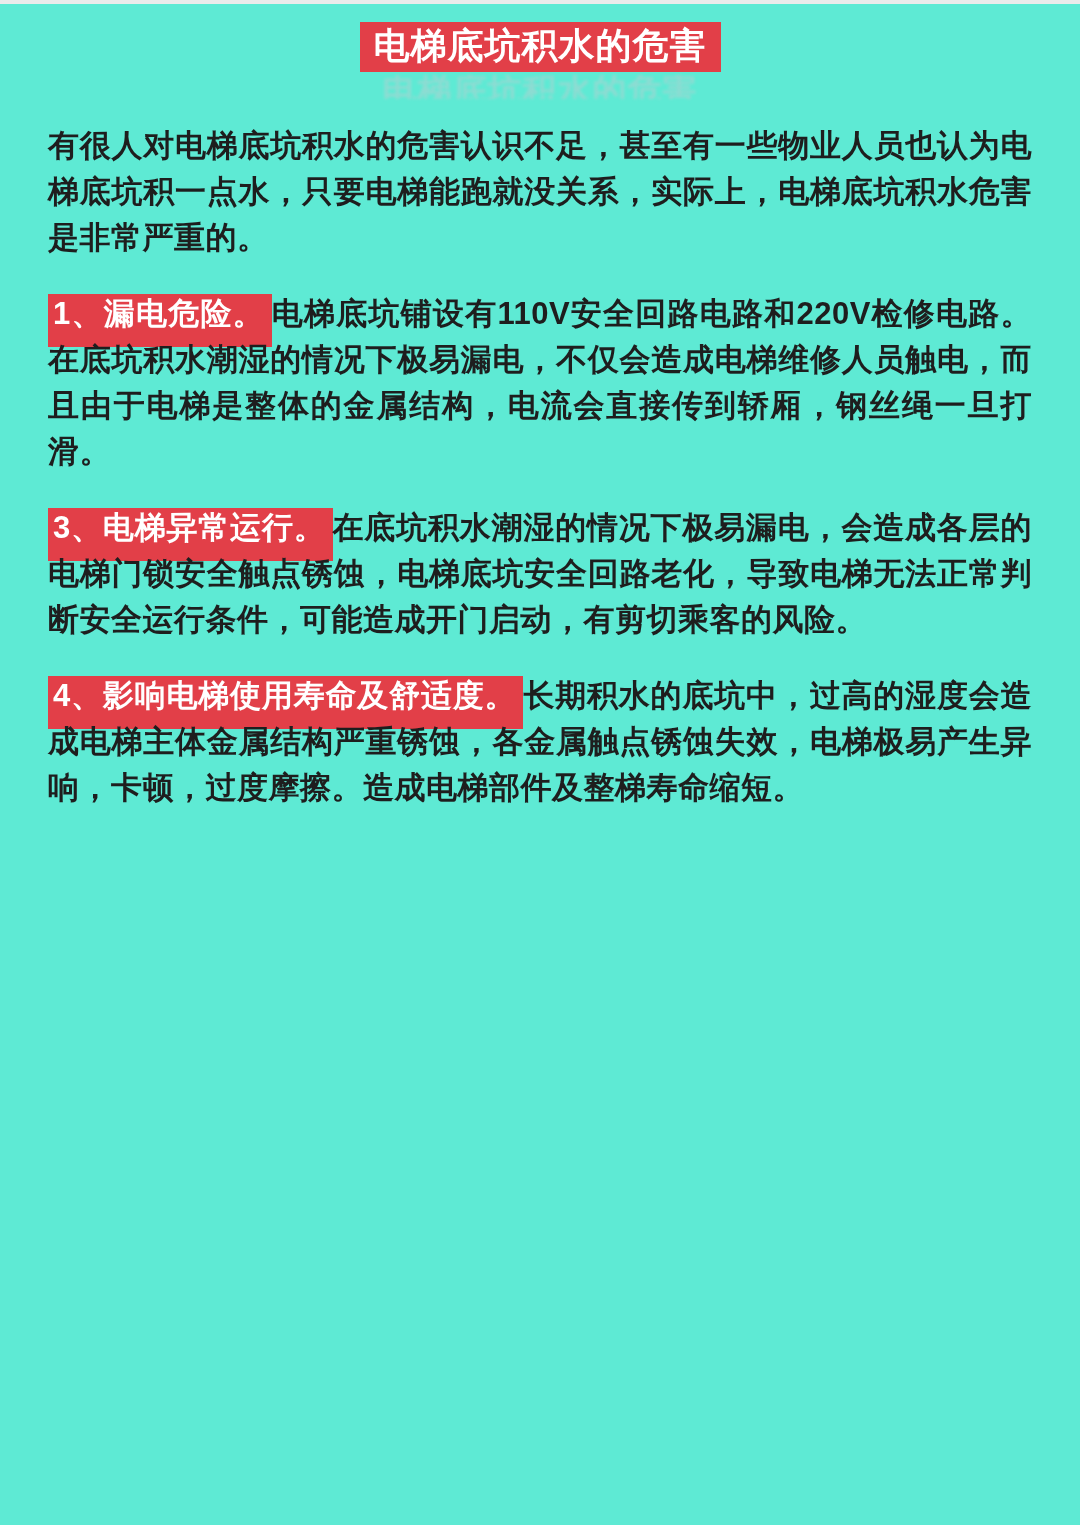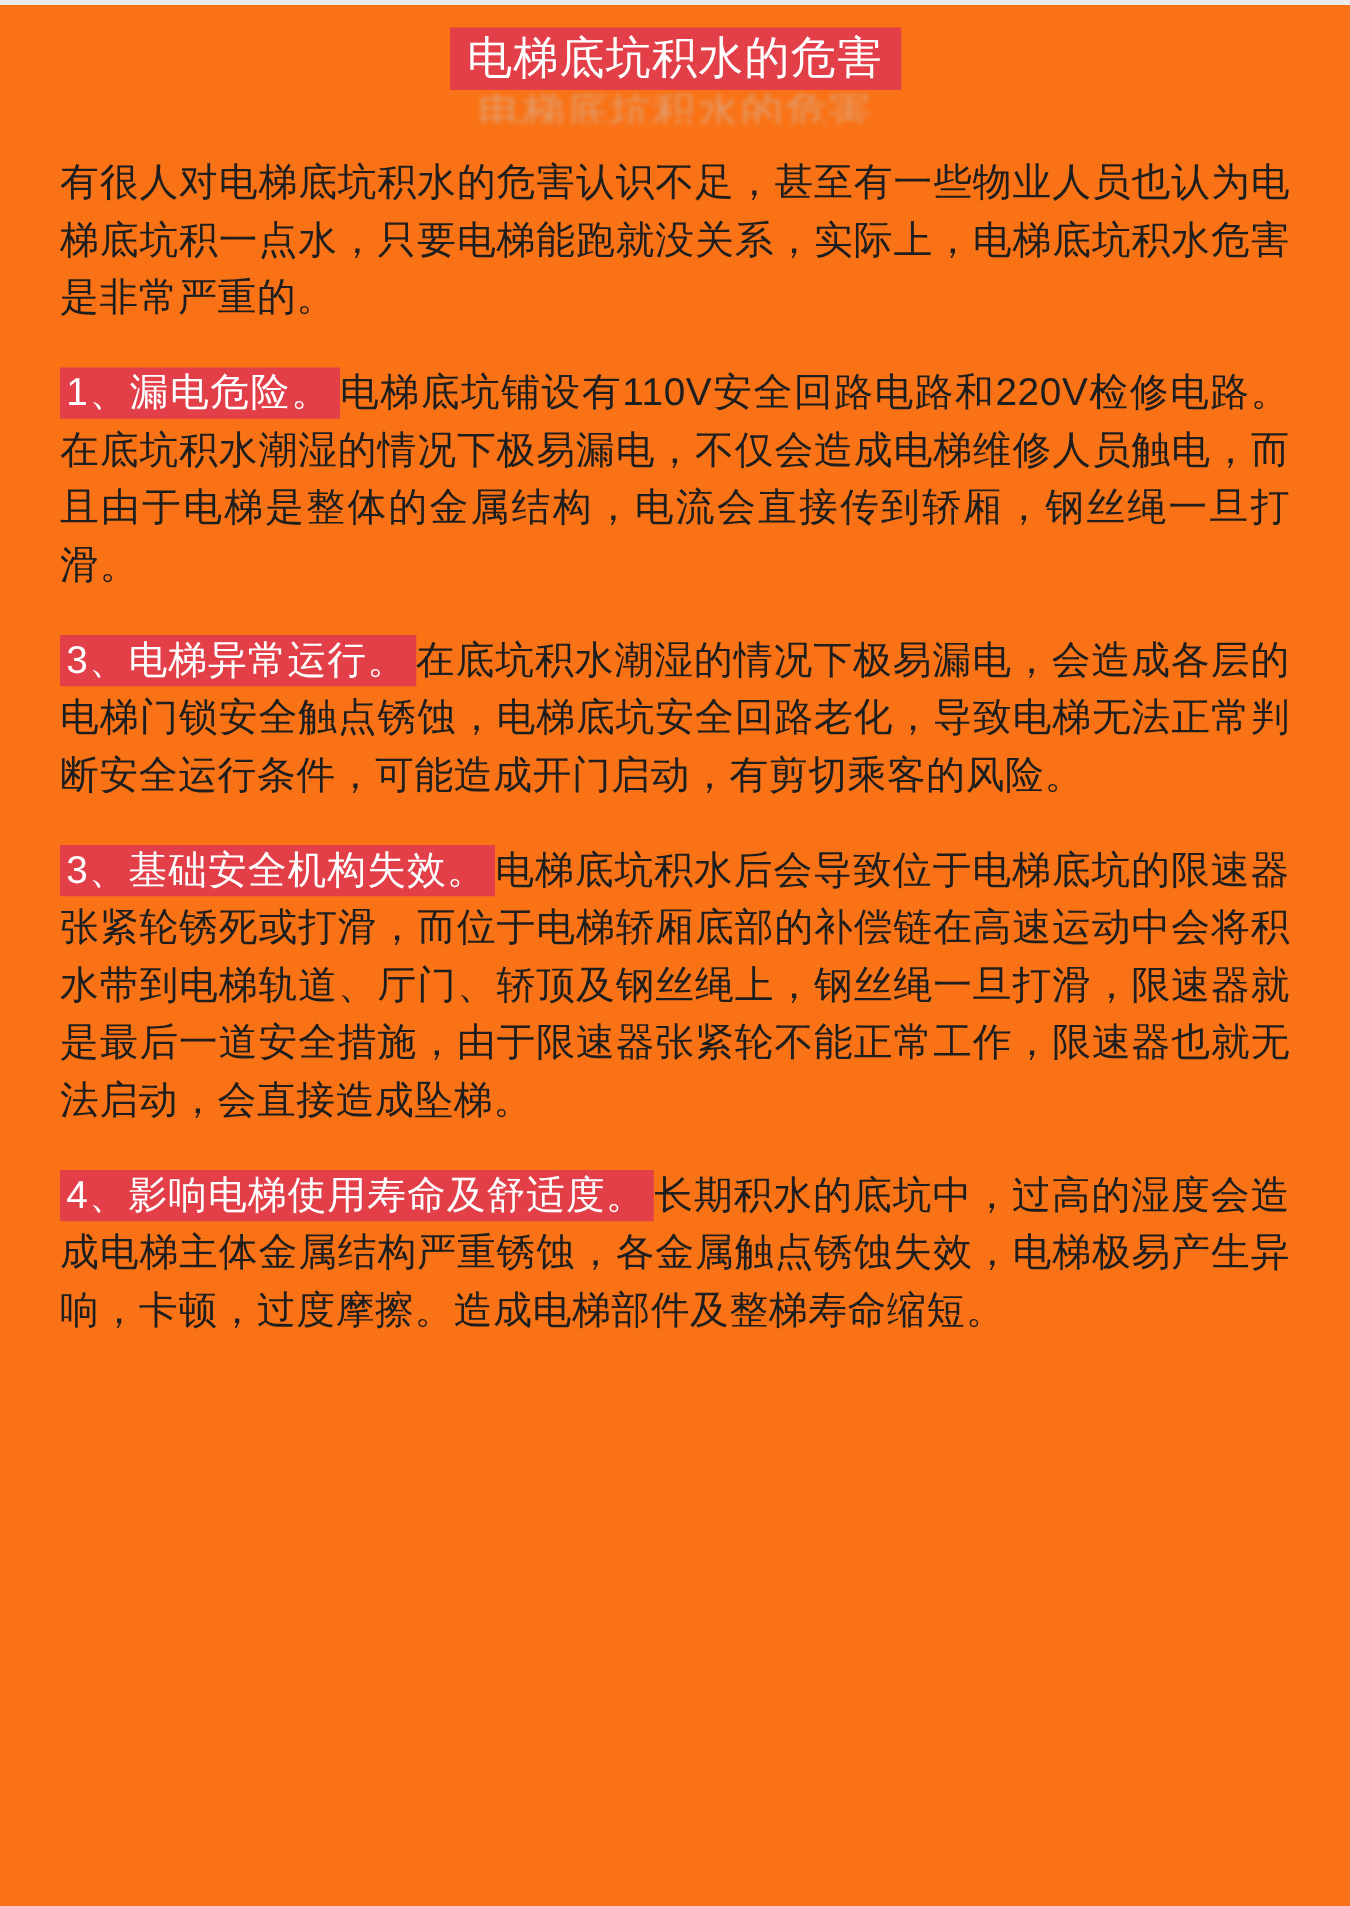--- a/index.html
+++ b/index.html
@@ -4,24 +4,24 @@
 <style>
   html, body {
     margin: 0;
     padding: 0;
     background: #ffffff;
   }
   .page {
     position: relative;
     width: 1080px;
     height: 1525px;
-    background: #f97316;
+    background: #5eead4;
     overflow: hidden;
     font-family: "Liberation Sans", "DejaVu Sans", sans-serif;
-    font-weight: normal;
+    font-weight: bold;
     color: #1e1e1e;
     box-sizing: border-box;
     padding: 0 48px;
   }
   .top-line {
     position: absolute;
     top: 0; left: 0;
     width: 1080px;
     height: 4px;
     background: #ebebeb;
@@ -62,36 +62,35 @@
   }
   .intro {
     margin: 24px 0 30px 0;
   }
   .para {
     margin: 0 0 30px 0;
   }
   .hl {
     background: #e23f48;
     color: #ffffff;
-    padding: 2px 7px 4px 5px;
+    padding: 2px 7px 16px 5px;
   }
 </style>
 </head>
 <body>
 
 <div class="page">
   <div class="top-line"></div>
 
   <div class="title-wrap">
     <span class="title-box">电梯底坑积水的危害</span>
   </div>
   <div class="title-ghost">电梯底坑积水的危害</div>
 
   <p class="body-text intro">有很人对电梯底坑积水的危害认识不足，甚至有一些物业人员也认为电梯底坑积一点水，只要电梯能跑就没关系，实际上，电梯底坑积水危害是非常严重的。</p>
 
   <p class="body-text para"><span class="hl">1、漏电危险。</span><span>电梯底坑铺设有110V安全回路电路和220V检修电路。在底坑积水潮湿的情况下极易漏电，不仅会造成电梯维修人员触电，而且由于电梯是整体的金属结构，电流会直接传到轿厢，钢丝绳一旦打滑。</span></p>
 
   <p class="body-text para"><span class="hl">3、电梯异常运行。</span><span>在底坑积水潮湿的情况下极易漏电，会造成各层的电梯门锁安全触点锈蚀，电梯底坑安全回路老化，导致电梯无法正常判断安全运行条件，可能造成开门启动，有剪切乘客的风险。</span></p>
 
-  <p class="body-text para"><span class="hl">3、基础安全机构失效。</span><span>电梯底坑积水后会导致位于电梯底坑的限速器张紧轮锈死或打滑，而位于电梯轿厢底部的补偿链在高速运动中会将积水带到电梯轨道、厅门、轿顶及钢丝绳上，钢丝绳一旦打滑，限速器就是最后一道安全措施，由于限速器张紧轮不能正常工作，限速器也就无法启动，会直接造成坠梯。</span></p>
 
   <p class="body-text para"><span class="hl">4、影响电梯使用寿命及舒适度。</span><span>长期积水的底坑中，过高的湿度会造成电梯主体金属结构严重锈蚀，各金属触点锈蚀失效，电梯极易产生异响，卡顿，过度摩擦。造成电梯部件及整梯寿命缩短。</span></p>
 </div>
 
 </body></html>

